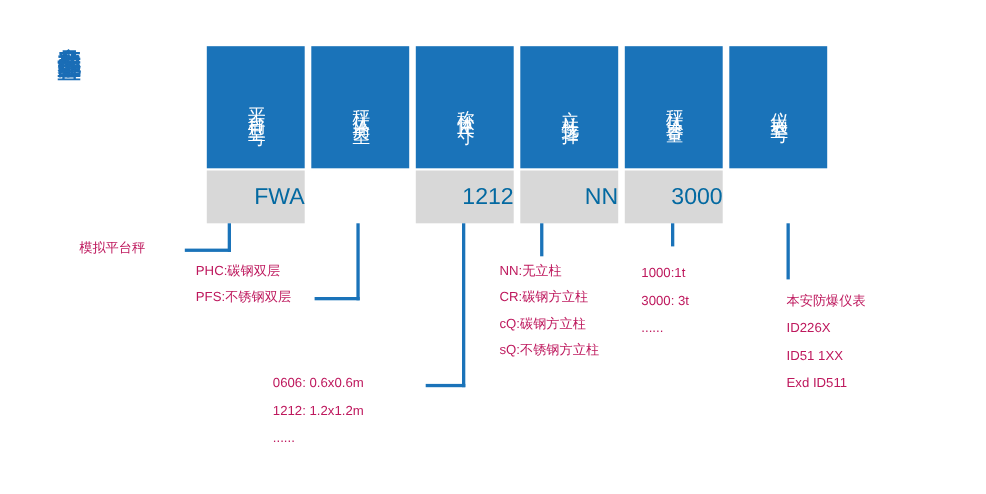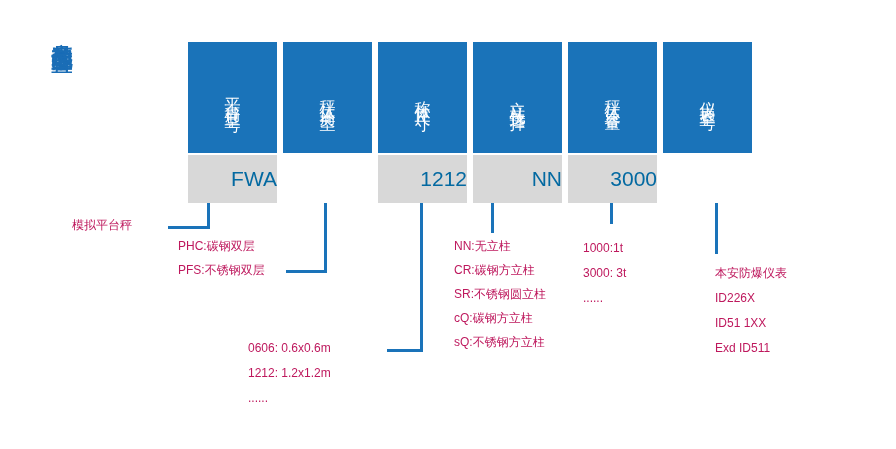--- a/index.html
+++ b/index.html
@@ -117,21 +117,20 @@
 
 <div class="note note-sizes">
   <div>0606: 0.6x0.6m</div>
   <div>1212: 1.2x1.2m</div>
   <div>......</div>
 </div>
 
 <div class="note note-pillars">
   <div>NN:无立柱</div>
   <div>CR:碳钢方立柱</div>
-  <div>SR:不锈钢圆立柱</div>
   <div>cQ:碳钢方立柱</div>
   <div>sQ:不锈钢方立柱</div>
 </div>
 
 <div class="note note-capacities">
   <div>1000:1t</div>
   <div>3000: 3t</div>
   <div>......</div>
 </div>
 

